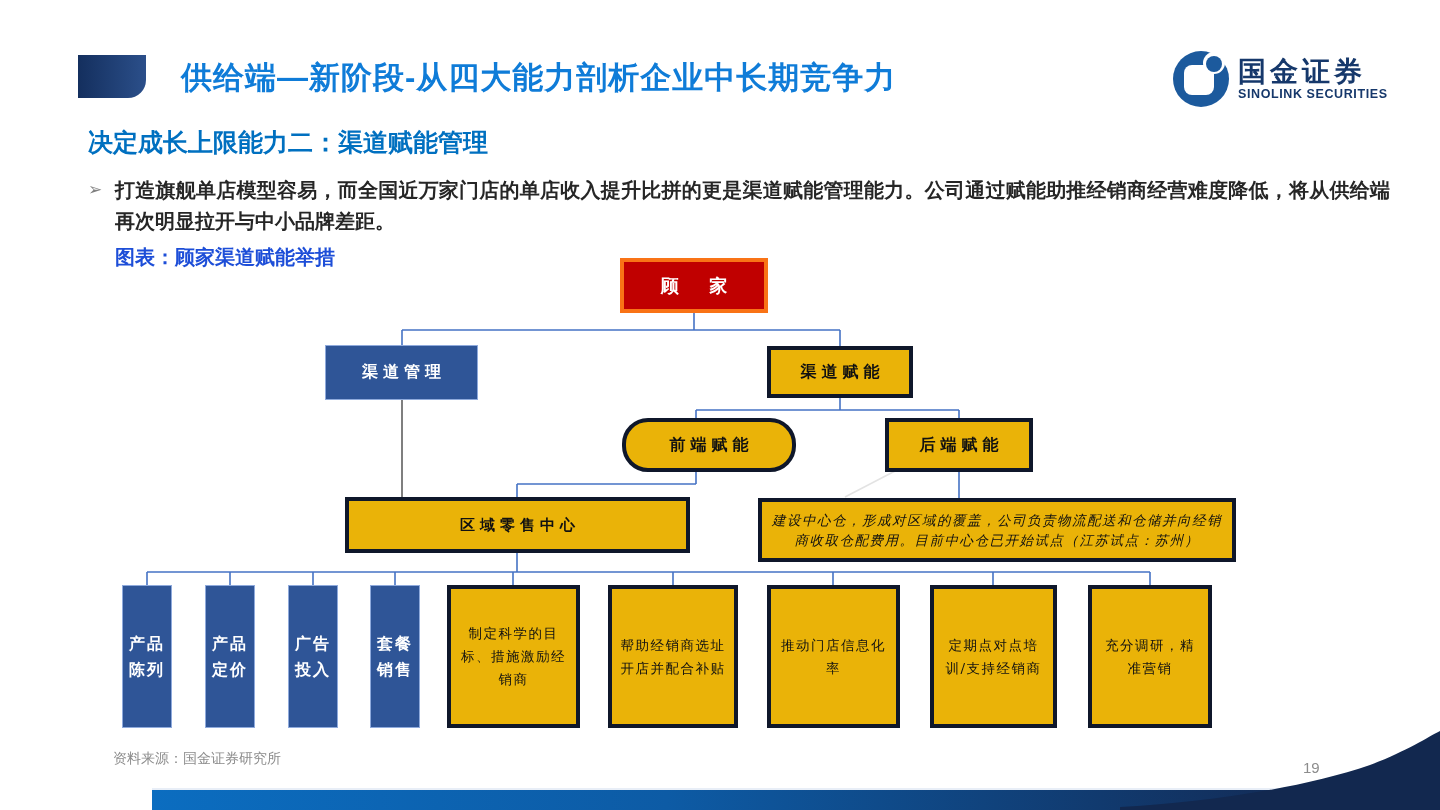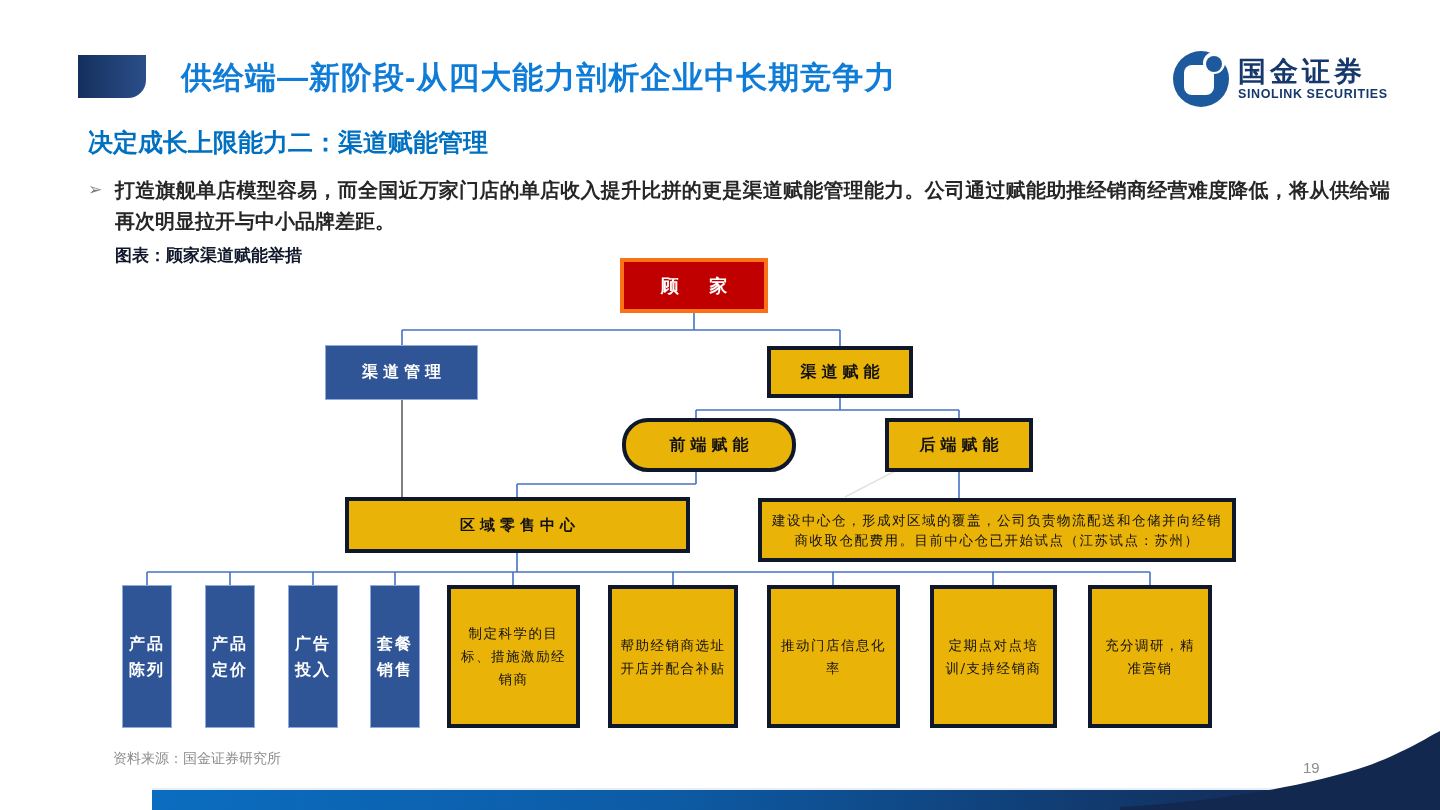--- a/index.html
+++ b/index.html
@@ -15,21 +15,21 @@
   .logo-icon{width:58px;height:58px;flex:0 0 auto;}
   .logo-text{margin-left:8px;color:#16386b;}
   .logo-cn{font-size:28px;font-weight:bold;letter-spacing:4px;line-height:30px;}
   .logo-en{font-size:12.5px;font-weight:bold;letter-spacing:0.6px;line-height:15px;}
 
   
   .subtitle{position:absolute;left:88px;top:126px;font-size:25px;font-weight:bold;color:#0070c0;white-space:nowrap;}
   .bullet-mark{position:absolute;left:88px;top:179px;font-size:17px;color:#7f7f7f;}
   .bullet-text{position:absolute;left:115px;top:175px;width:1275px;font-size:20px;font-weight:bold;
     color:#262626;line-height:31px;text-align:justify;}
-  .fig-label{position:absolute;left:115px;top:244px;font-size:17px;font-weight:bold;color:#0f172a;}
+  .fig-label{position:absolute;left:115px;top:244px;font-size:20px;font-weight:bold;color:#1d4ed8;}
 
   
   .dbox{position:absolute;box-sizing:border-box;display:flex;align-items:center;justify-content:center;
     text-align:center;font-family:"DejaVu Serif","Liberation Serif",serif;}
   .box-red{background:#c00000;border:4px solid #f97316;color:#ffffff;font-size:18px;font-weight:bold;
     letter-spacing:12px;padding-left:12px;}
   .box-dark{background:#2f5597;border:1px solid #8faadc;color:#ffffff;}
   .box-light{background:#eab308;border:4px solid #0f172a;color:#111111;}
   .lvl-label{font-size:16px;font-weight:bold;letter-spacing:5px;padding-left:5px;}
   .rc-label{font-size:15px;font-weight:bold;letter-spacing:5px;padding-left:5px;}
@@ -108,21 +108,21 @@
   <div class="dbox box-dark lvl-label" style="left:325px;top:345px;width:153px;height:55px;">渠道管理</div>
 
   <div class="dbox box-light lvl-label" style="left:767px;top:346px;width:146px;height:52px;">渠道赋能</div>
 
   <div class="dbox box-light lvl-label" style="left:622px;top:418px;width:174px;height:54px;border-radius:26px;">前端赋能</div>
 
   <div class="dbox box-light lvl-label" style="left:885px;top:418px;width:148px;height:54px;">后端赋能</div>
 
   <div class="dbox box-light rc-label" style="left:345px;top:497px;width:345px;height:56px;">区域零售中心</div>
 
-  <div class="dbox box-light note-box" style="left:758px;top:498px;width:478px;height:64px;">建设中心仓，形成对区域的覆盖，公司负责物流配送和仓储并向经销商收取仓配费用。目前中心仓已开始试点（江苏试点：苏州）</div>
+  <div class="dbox box-light note-box" style="left:758px;top:498px;width:478px;height:64px;font-style:italic;">建设中心仓，形成对区域的覆盖，公司负责物流配送和仓储并向经销商收取仓配费用。目前中心仓已开始试点（江苏试点：苏州）</div>
 
   <div class="dbox box-dark pillar" style="left:122px;top:585px;width:50px;height:143px;">产品
 陈列</div>
   <div class="dbox box-dark pillar" style="left:205px;top:585px;width:50px;height:143px;">产品
 定价</div>
   <div class="dbox box-dark pillar" style="left:288px;top:585px;width:50px;height:143px;">广告
 投入</div>
   <div class="dbox box-dark pillar" style="left:370px;top:585px;width:50px;height:143px;">套餐
 销售</div>
 

